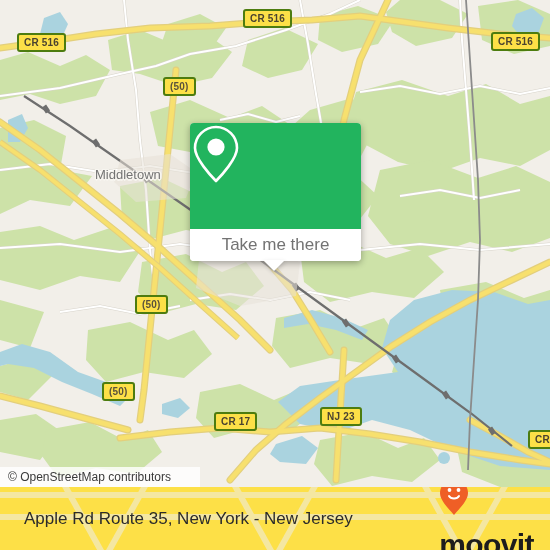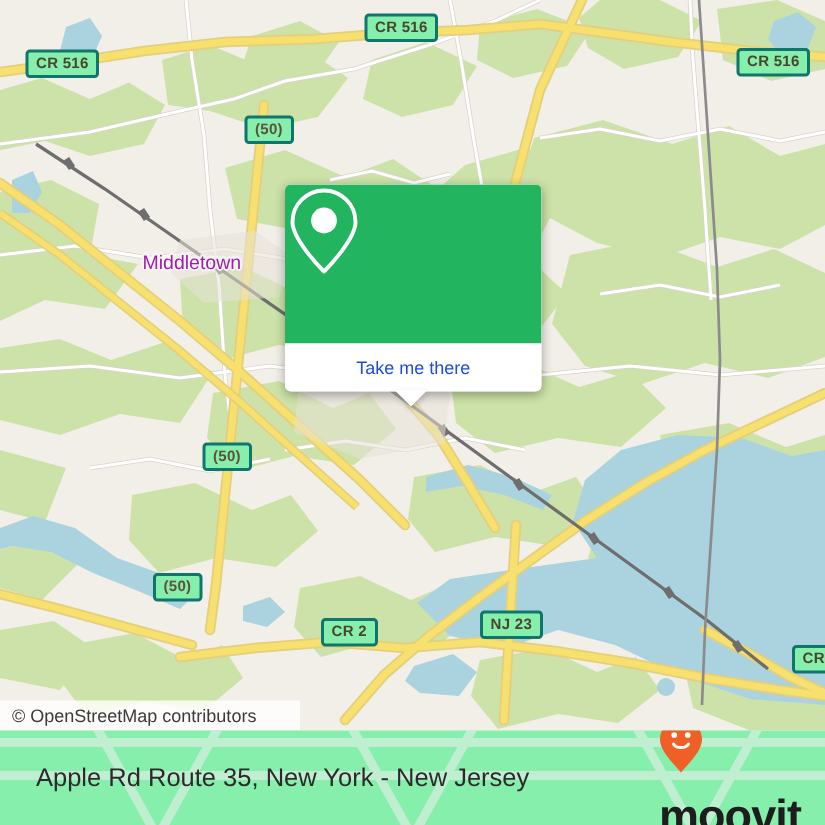--- a/index.html
+++ b/index.html
@@ -4,50 +4,50 @@
 <style>
   html,body{margin:0;padding:0;background:#fff;}
   body{width:550px;height:550px;overflow:hidden;font-family:"Liberation Sans",sans-serif;}
   .screen{position:relative;width:550px;height:550px;overflow:hidden;background:#fff;}
 
   
   .map{position:absolute;left:0;top:0;width:550px;height:487px;overflow:hidden;background:#f2efe9;}
   .map svg{position:absolute;left:0;top:0;display:block;}
 
   
-  .shield{position:absolute;background:#86efac;border:2px solid #0f766e;border-radius:3px;
+  .shield{position:absolute;background:#fde047;border:2px solid #4d7c0f;border-radius:3px;
           color:#4a4330;font-weight:bold;font-size:10px;line-height:1;
           padding:2.5px 5px;white-space:nowrap;letter-spacing:.2px;
           font-family:"Liberation Sans",sans-serif;}
   .shield.dim{color:#5a523c;}
 
   
-  .place{position:absolute;color:#a21caf;font-size:13px;white-space:nowrap;
+  .place{position:absolute;color:#737373;font-size:13px;white-space:nowrap;
          font-family:"Liberation Sans",sans-serif;
          text-shadow:-1.5px 0 #f7f5f0,1.5px 0 #f7f5f0,0 -1.5px #f7f5f0,0 1.5px #f7f5f0,
                      -1px -1px #f7f5f0,1px -1px #f7f5f0,-1px 1px #f7f5f0,1px 1px #f7f5f0;}
 
   
   .card{position:absolute;left:190px;top:123px;width:171px;
         border-radius:4px;overflow:hidden;
         box-shadow:0 2px 7px rgba(0,0,0,.33);background:#fff;}
   .card-top{height:106px;background:#22b45e;display:flex;align-items:center;justify-content:center;}
   .card-bottom{height:32px;background:#fff;display:flex;align-items:center;justify-content:center;}
-  .card-label{font-size:12px;color:#1d4ed8;font-family:"Liberation Sans",sans-serif;}
+  .card-label{font-size:17px;color:#737373;font-family:"Liberation Sans",sans-serif;}
   .card-tip{position:absolute;left:263px;top:260px;width:0;height:0;
             border-left:11px solid transparent;border-right:11px solid transparent;
             border-top:11px solid #fff;filter:drop-shadow(0 2px 2px rgba(0,0,0,.2));}
 
   
   .attrib{position:absolute;left:0;top:467px;width:200px;height:20px;
           background:rgba(255,255,255,.82);display:flex;align-items:center;}
   .attrib span{font-size:12px;color:#3a3a3a;padding-left:8px;font-family:"Liberation Sans",sans-serif;}
 
   
-  .footer{position:absolute;left:0;top:487px;width:550px;height:63px;background:#86efac;overflow:hidden;}
+  .footer{position:absolute;left:0;top:487px;width:550px;height:63px;background:#fde047;overflow:hidden;}
   .footer-wm{position:absolute;left:0;top:0;width:550px;height:63px;opacity:.55;}
   .footer-row{position:absolute;left:0;top:0;width:550px;height:63px;
               display:flex;align-items:center;justify-content:space-between;
               padding:0 16px 0 24px;box-sizing:border-box;}
   .footer-title{font-size:17px;color:#2b2b2b;white-space:nowrap;font-family:"Liberation Sans",sans-serif;}
   .logo{display:flex;align-items:flex-start;gap:14px;flex-direction:column;}
   .logo-word{font-size:30px;font-weight:bold;color:#1d1d1d;letter-spacing:-.6px;
              font-family:"Liberation Sans",sans-serif;line-height:1;}
 </style>
 </head>
@@ -208,21 +208,21 @@
     </svg>
 
     <div class="place" style="left:95px;top:167px;">Middletown</div>
 
     <div class="shield" style="left:17px;top:33px;">CR 516</div>
     <div class="shield" style="left:243px;top:9px;">CR 516</div>
     <div class="shield" style="left:491px;top:32px;">CR 516</div>
     <div class="shield dim" style="left:163px;top:77px;">(50)</div>
     <div class="shield dim" style="left:135px;top:295px;">(50)</div>
     <div class="shield dim" style="left:102px;top:382px;">(50)</div>
-    <div class="shield" style="left:214px;top:412px;">CR 2</div>
+    <div class="shield" style="left:214px;top:412px;">CR 17</div>
     <div class="shield" style="left:320px;top:407px;">NJ 23</div>
     <div class="shield" style="left:528px;top:430px;">CR</div>
 
     <div class="card">
       <div class="card-top">
         <svg width="52" height="62" viewBox="0 0 52 62">
           <path d="M26,4 C14.4,4 5,13.4 5,25 C5,35.5 20.5,52.5 26,58 C31.5,52.5 47,35.5 47,25 C47,13.4 37.6,4 26,4 Z" fill="none" stroke="#ffffff" stroke-width="2.6" stroke-linejoin="round"></path>
           <circle cx="26" cy="24" r="8.6" fill="#ffffff"></circle>
         </svg>
       </div>

